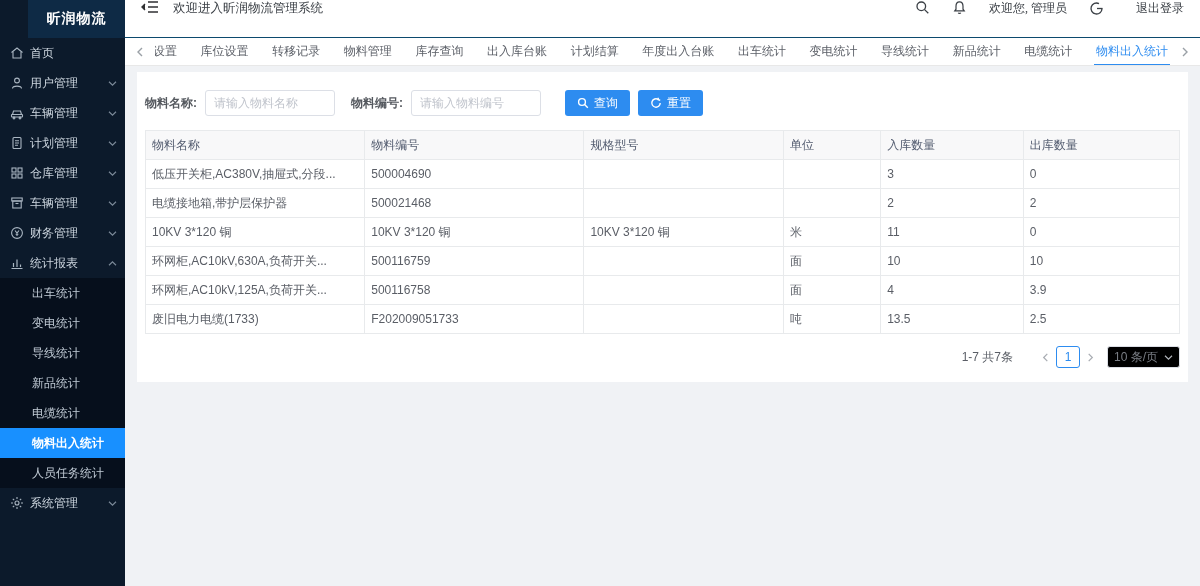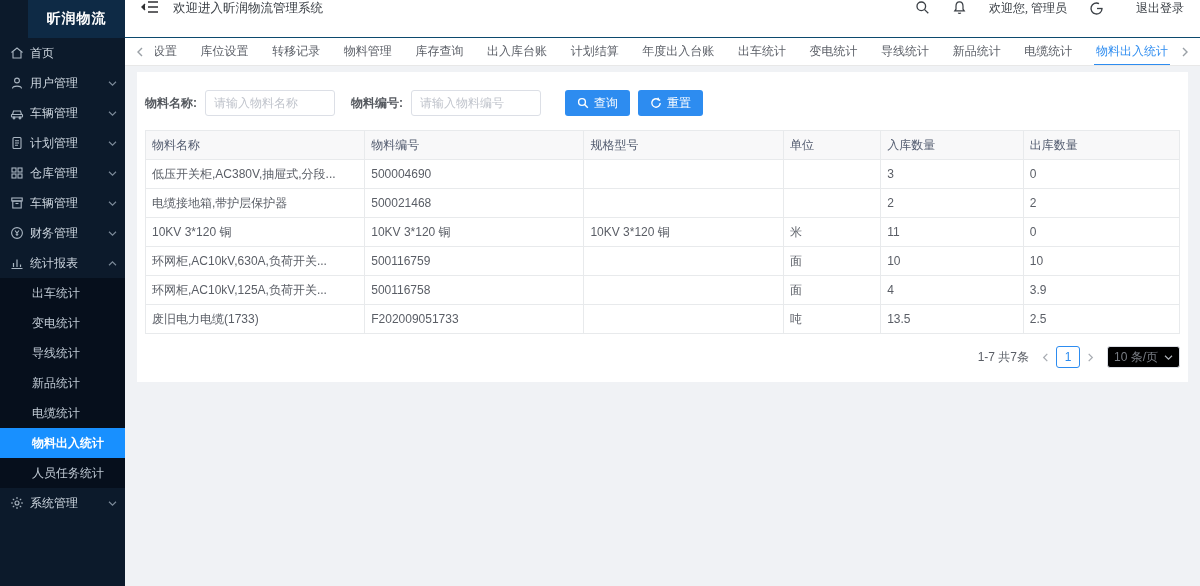--- a/index.html
+++ b/index.html
@@ -48,21 +48,21 @@
   .btn .b-icon { width:12px; height:12px; margin-right:5px; }
 
   
   table { width:100%; border-collapse:collapse; table-layout:fixed; }
   th,td { border:1px solid #e8eaec; height:29px; text-align:left; font-weight:normal; font-size:12px; color:#5a5e66; white-space:nowrap; overflow:hidden; text-overflow:ellipsis; padding:0 6px; }
   th { background:#f8f8f9; color:#515a6e; }
   tr.hl td { background:#e1f2fd; }
 
   
   .pagination { display:flex; justify-content:flex-end; align-items:center; margin-top:12px; color:#5a5e66; }
-  .pg-summary { margin-right:6px; }
+  .pg-summary { margin-right:22px; }
   .pg-arrow { width:9px; height:9px; color:#a9adb3; margin:0 6px; cursor:pointer; }
   .pg-page { min-width:24px; height:22px; border:1px solid #2d8cf0; color:#2d8cf0; border-radius:3px; display:flex; align-items:center; justify-content:center; background:#fff; cursor:pointer; }
   .pg-size { height:22px; border:1px solid #dcdfe6; border-radius:3px; display:flex; align-items:center; padding:0 6px; margin-left:6px; color:#7a7e85; cursor:pointer; background:#000000; }
   .pg-size .chev { width:9px; height:7px; color:#b3b7bd; margin-left:6px; }
 
   svg { display:block; width:100%; height:100%; }
 </style>
 </head>
 <body>
 

